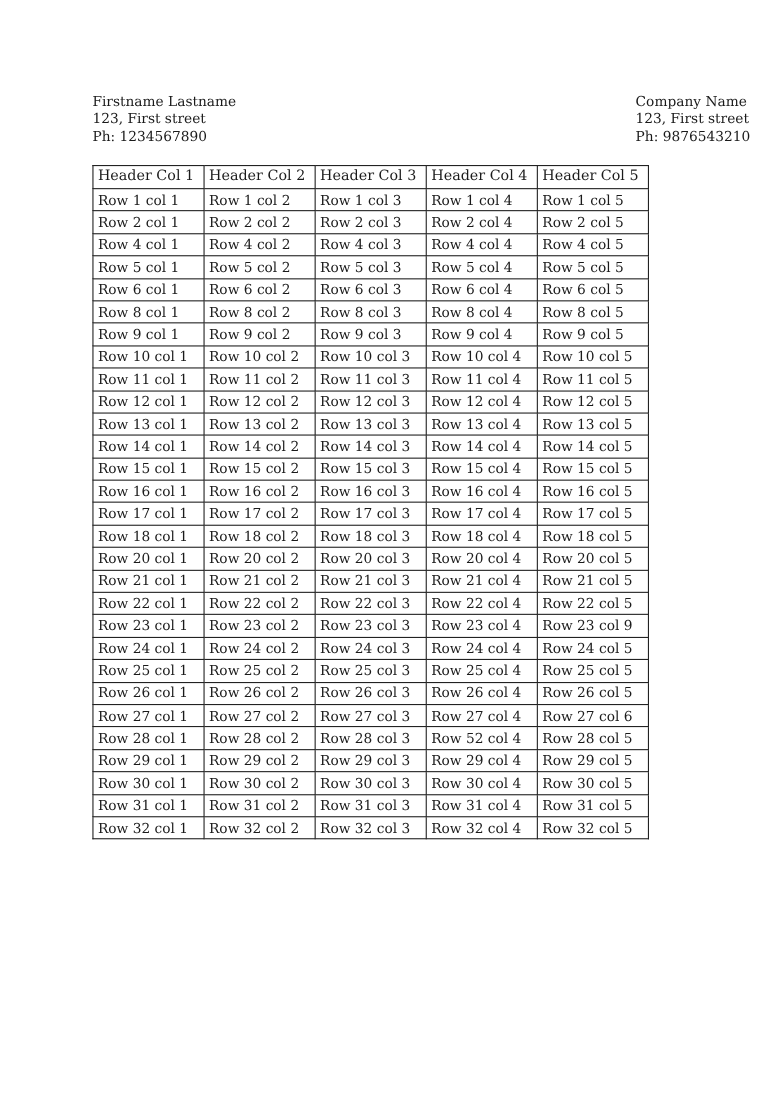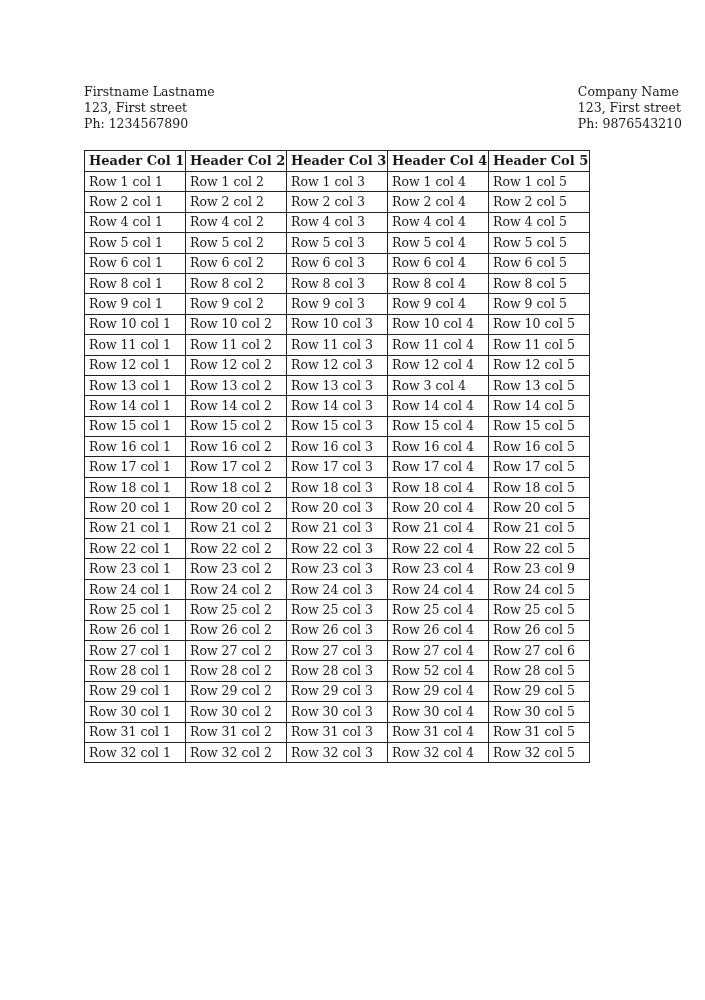--- a/index.html
+++ b/index.html
@@ -47,21 +47,21 @@
     border: 1px solid #222222;
     text-align: left;
     vertical-align: middle;
     padding: 0 0 0 4px;
     height: 19.4px;
     line-height: 14px;
     overflow: hidden;
     white-space: nowrap;
   }
   table.data-table th {
-    font-weight: bold;
+    font-weight: normal;
     height: 20px;
     font-size: 13px;
   }
 </style>
 </head>
 <body>
 
 <div class="page">
   <div class="content">
 
@@ -156,21 +156,21 @@
             <td>Row 12 col 1</td>
             <td>Row 12 col 2</td>
             <td>Row 12 col 3</td>
             <td>Row 12 col 4</td>
             <td>Row 12 col 5</td>
           </tr>
           <tr>
             <td>Row 13 col 1</td>
             <td>Row 13 col 2</td>
             <td>Row 13 col 3</td>
-            <td>Row 3 col 4</td>
+            <td>Row 13 col 4</td>
             <td>Row 13 col 5</td>
           </tr>
           <tr>
             <td>Row 14 col 1</td>
             <td>Row 14 col 2</td>
             <td>Row 14 col 3</td>
             <td>Row 14 col 4</td>
             <td>Row 14 col 5</td>
           </tr>
           <tr>

